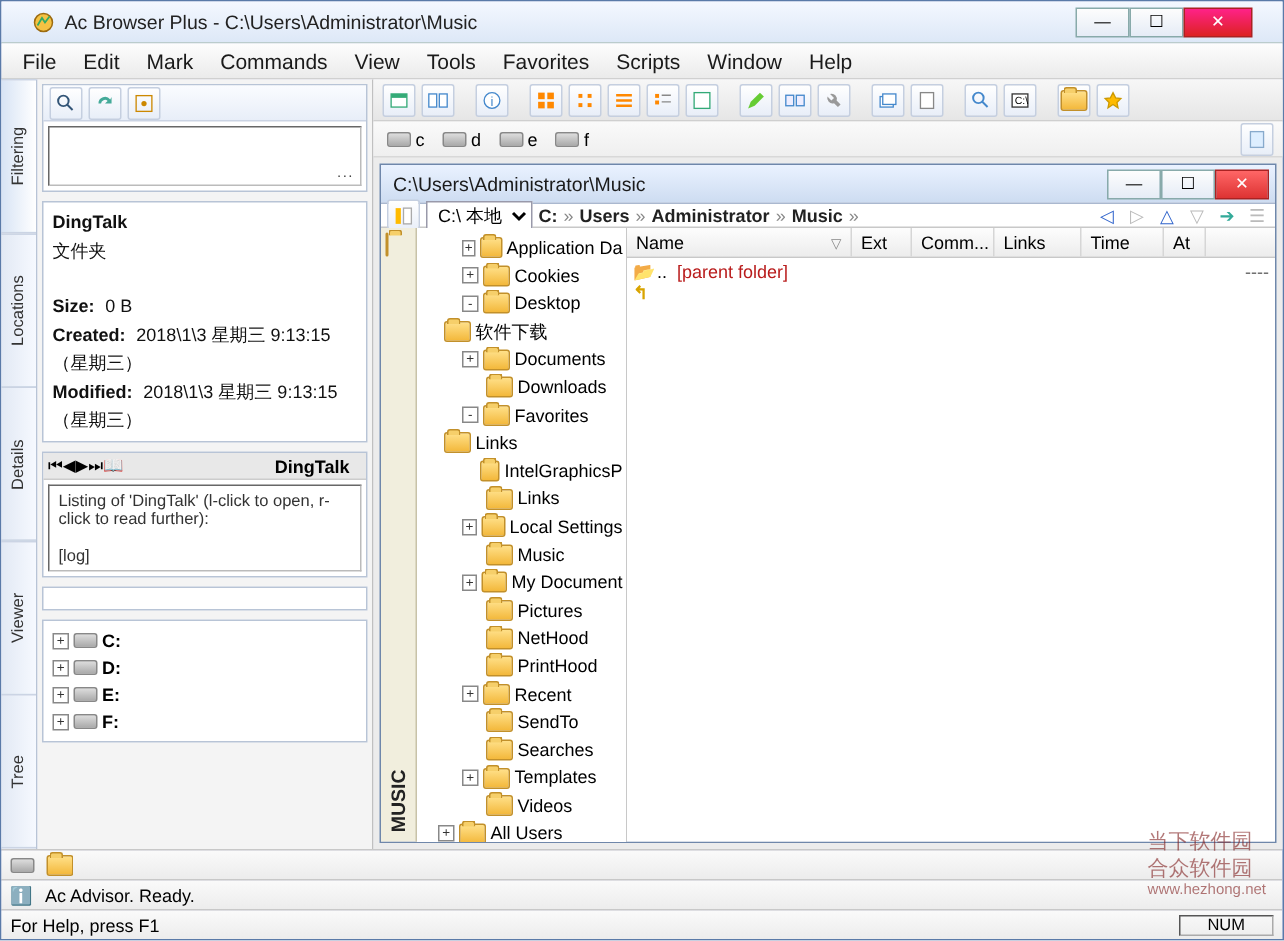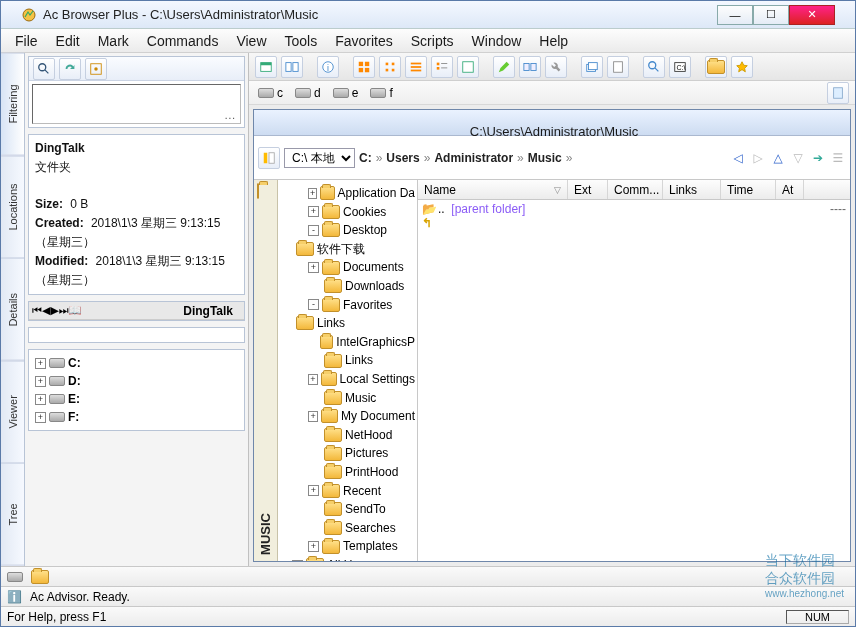--- a/index.html
+++ b/index.html
@@ -56,25 +56,25 @@
 
 .drivetree { padding: 4px 6px; font-family: monospace; font-size: 12px; }
 .drivetree .row { display:flex; align-items:center; gap:3px; line-height:1.5; }
 .plusbox { width:11px; height:11px; border:1px solid #888; display:inline-flex; align-items:center; justify-content:center; font-size:9px; line-height:1; color:#333; background:#fff; }
 
 
 .rightcol { flex:1; display:flex; flex-direction:column; min-width:0; background:#ececec; }
 
 
 .inner-win { flex:1; margin:4px; border:1px solid #6f87aa; background:#f2f5fb; display:flex; flex-direction:column; min-height:0; }
-.inner-title { height:26px; background:linear-gradient(#eaf2ff,#cddcf1); display:flex; align-items:center; padding:0 4px; border-bottom:1px solid #aab8cf;flex-direction:column; }
+.inner-title { height:26px; background:linear-gradient(#eaf2ff,#cddcf1); display:flex; align-items:center; padding:0 4px; border-bottom:1px solid #aab8cf; }
 .inner-title .t { flex:1; font-size:13px; color:#1a1a1a; padding-left:4px; }
 
 
-.inner-nav { height:44px; background:#fff; border-bottom:1px solid #c8c8c8; display:flex; align-items:center; padding:0 4px; gap:4px; }
+.inner-nav { height:16px; background:#fff; border-bottom:1px solid #c8c8c8; display:flex; align-items:center; padding:0 4px; gap:4px; }
 .combo { height:20px; border:1px solid #99a; background:#fff; font-size:12px; padding:1px 3px; }
 .crumbs { display:flex; align-items:center; gap:4px; font-size:12px; font-weight:bold; color:#222; }
 .crumbs .sep { color:#888; font-weight:normal; }
 .navarrows { margin-left:auto; display:flex; gap:4px; }
 .navarrow { width:16px; height:16px; display:flex; align-items:center; justify-content:center; font-size:12px; color:#2d6; }
 .navarrow.blue{ color:#36c; }
 .navarrow.grey{ color:#bbb; }
 
 
 .inner-body { flex:1; display:flex; min-height:0; }
@@ -87,28 +87,28 @@
 .tree { width:140px; background:#fff; border-right:1px solid #c8c8c8; overflow:auto; font-size:12px; padding:4px 2px; }
 .tree .node { display:flex; align-items:center; gap:3px; line-height:1.55; white-space:nowrap; }
 .tree .indent1{ padding-left:12px; }
 .tree .indent2{ padding-left:28px; }
 
 .filelist { flex:1; background:#fff; display:flex; flex-direction:column; }
 .colheaders { height:20px; background:linear-gradient(#fdfdfd,#ececec); border-bottom:1px solid #c8c8c8; display:flex; font-size:12px; }
 .colheaders .col { border-right:1px solid #d6d6d6; padding:2px 6px; display:flex; align-items:center; justify-content:space-between; }
 .listrow { display:flex; align-items:center; font-size:12px; padding:2px 4px; }
 .listrow .upico { width:16px; height:14px; color:#d9a400; font-weight:bold; }
-.placeholder { color:#8b5cf6; }
+.placeholder { color:#b91c1c; }
 
 
 .footbar { height:20px; background:linear-gradient(#fafafa,#ececec); border-top:1px solid #c8c8c8; display:flex; align-items:center; padding:0 6px; font-size:12px; gap:8px; }
 .footbar .numbox { border:1px inset #aaa; padding:0 18px; font-size:11px; margin-left:auto; }
 
 
-.watermark { position:absolute; right:12px; bottom:28px; font-size:14px; color:#0369a1; opacity:.6; pointer-events:none; }
+.watermark { position:absolute; right:12px; bottom:28px; font-size:14px; color:#7f1d1d; opacity:.6; pointer-events:none; }
 .watermark small{ display:block; font-size:10px; text-align:right; }
 </style>
 </head>
 <body>
 
 <div class="outer-win">
 
   <div class="titlebar">
     <span class="appicon">
       <svg viewBox="0 0 16 16">
@@ -189,20 +189,24 @@
 
       <div class="panel">
         <div class="details-head">
           <span>⏮</span>
           <span>◀</span>
           <span>▶</span>
           <span>⏭</span>
           <span>📖</span>
           <span class="t">DingTalk</span>
         </div>
+        <div class="details-body">
+          <div>Listing of 'DingTalk' (l-click to open, r-click to read further):</div><br>
+          <div>[log]</div>
+        </div>
       </div>
 
       <div class="panel" style="height:16px;"></div>
 
       <div class="panel drivetree">
         <div class="row">
             <span class="plusbox">+</span>
             <span class="driveicon"></span>
             <b>C:</b>
           </div>
@@ -471,30 +475,30 @@
                 <span>Music</span>
               </div>
               <div class="node indent2">
                 <span class="plusbox">+</span>
                 <span class="foldericon"></span>
                 <span>My Document</span>
               </div>
               <div class="node indent2">
                 <span style="width:13px;display:inline-block"></span>
                 <span class="foldericon"></span>
+                <span>Pictures</span>
+              </div>
+              <div class="node indent2">
+                <span style="width:13px;display:inline-block"></span>
+                <span class="foldericon"></span>
                 <span>NetHood</span>
               </div>
               <div class="node indent2">
                 <span style="width:13px;display:inline-block"></span>
                 <span class="foldericon"></span>
-                <span>Pictures</span>
-              </div>
-              <div class="node indent2">
-                <span style="width:13px;display:inline-block"></span>
-                <span class="foldericon"></span>
                 <span>PrintHood</span>
               </div>
               <div class="node indent2">
                 <span class="plusbox">+</span>
                 <span class="foldericon"></span>
                 <span>Recent</span>
               </div>
               <div class="node indent2">
                 <span style="width:13px;display:inline-block"></span>
                 <span class="foldericon"></span>
@@ -502,20 +506,25 @@
               </div>
               <div class="node indent2">
                 <span style="width:13px;display:inline-block"></span>
                 <span class="foldericon"></span>
                 <span>Searches</span>
               </div>
               <div class="node indent2">
                 <span class="plusbox">+</span>
                 <span class="foldericon"></span>
                 <span>Templates</span>
+              </div>
+              <div class="node indent2">
+                <span style="width:13px;display:inline-block"></span>
+                <span class="foldericon"></span>
+                <span>Videos</span>
               </div>
               <div class="node indent1">
                 <span class="plusbox">+</span>
                 <span class="foldericon"></span>
                 <span>All Users</span>
               </div>
             </div>
 
           <div class="filelist">
             <div class="colheaders" id="colheaders">

